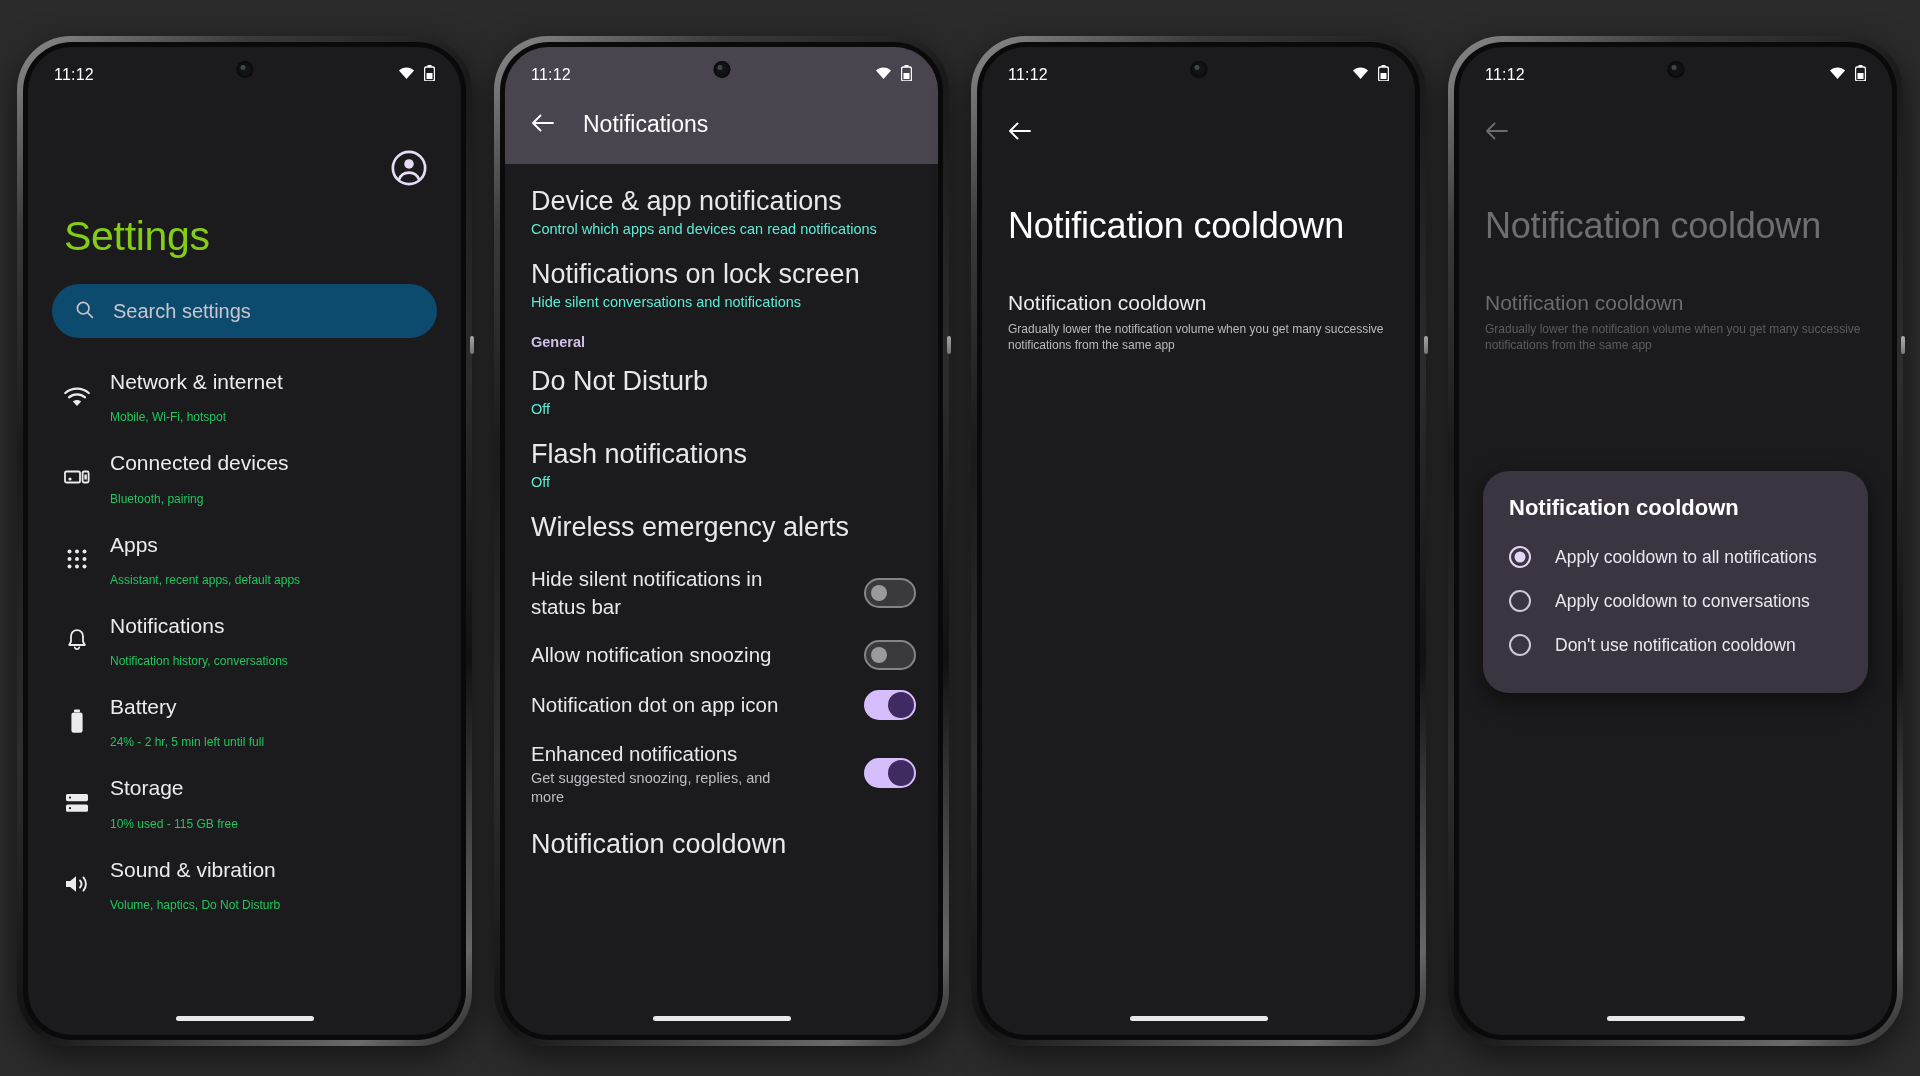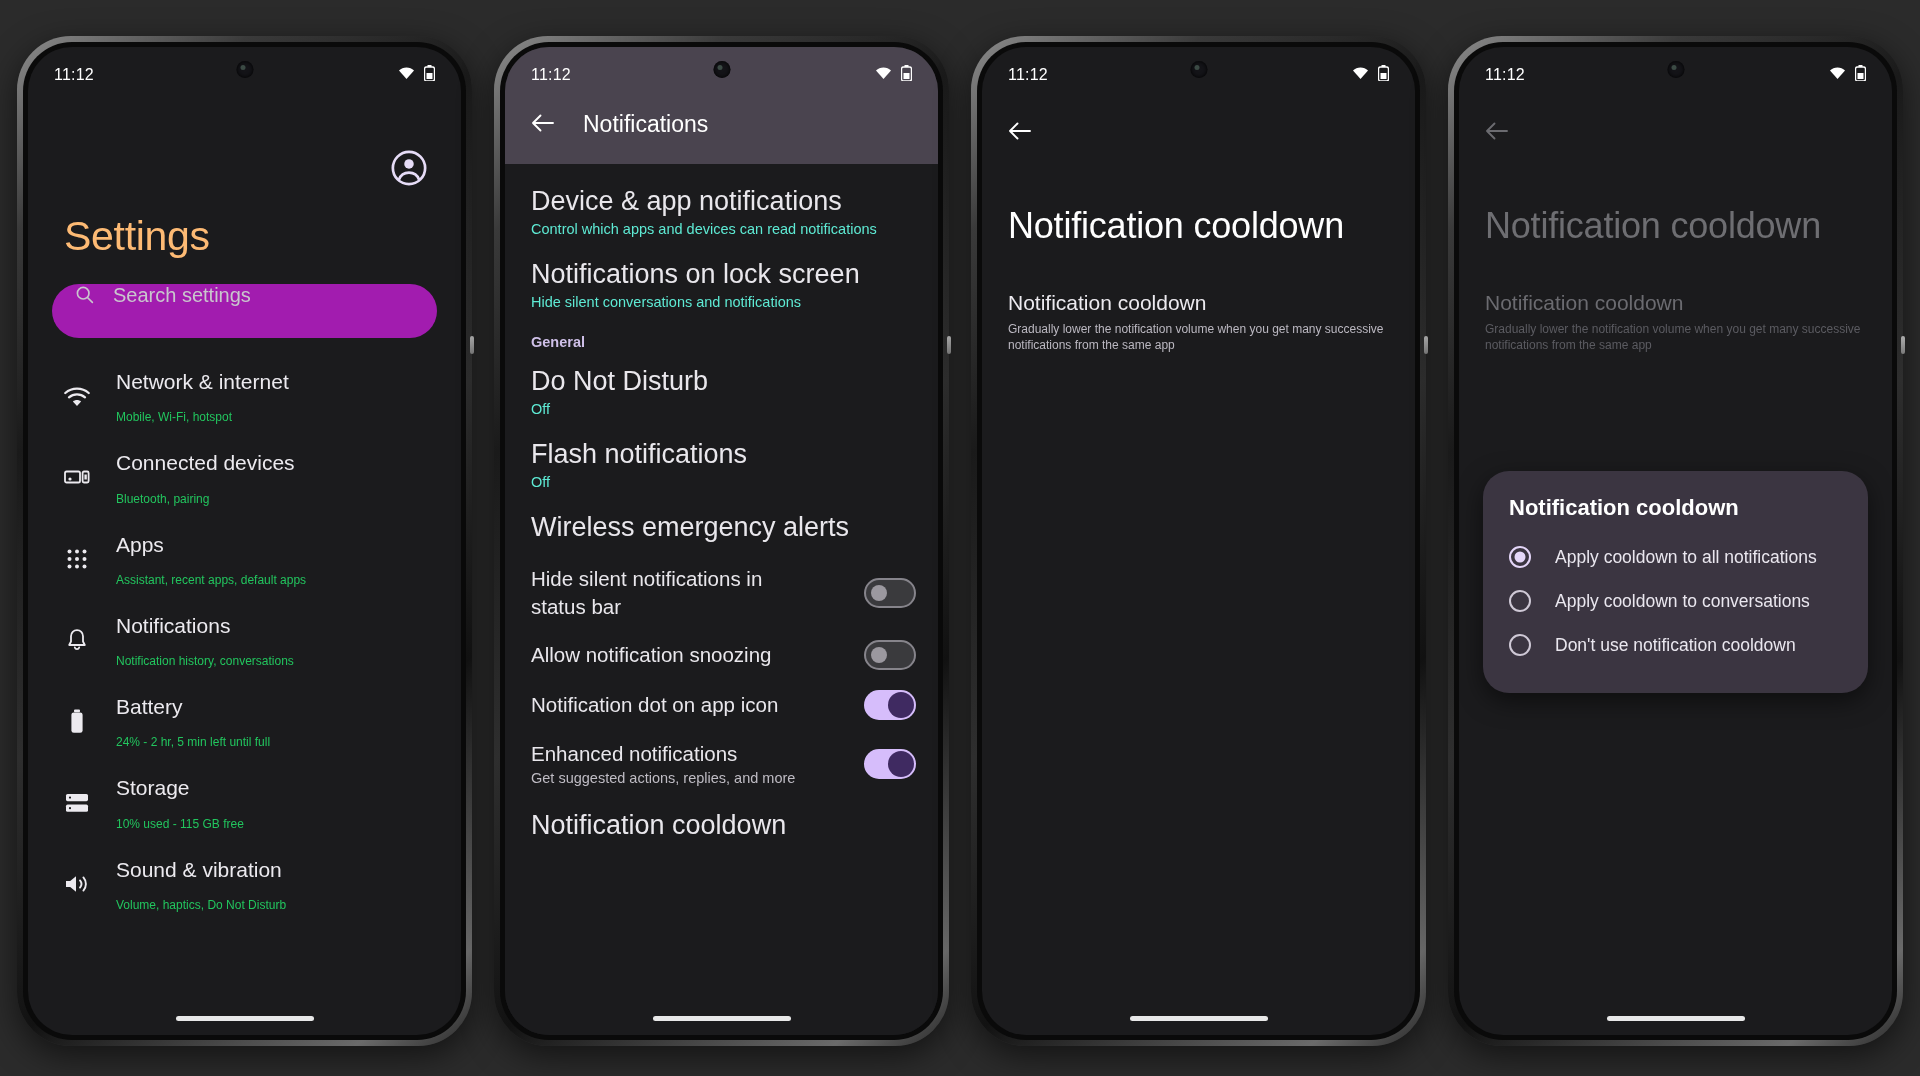--- a/index.html
+++ b/index.html
@@ -92,39 +92,39 @@
     background: #e8e8e8;
   }
 
   
   .s1-avatar {
     position: absolute; right: 33px; top: 46px;
     width: 38px; height: 38px;
   }
   .s1-title {
     font-size: 41px;
-    color: #fdba74;
+    color: #84cc16;
     padding: 110px 0 0 36px;
     letter-spacing: -.3px;
   }
   .searchbar {
     margin: 24px 24px 0 24px;
     height: 54px;
     border-radius: 28px;
-    background: #a21caf;
-    display: flex; align-items: flex-start;
+    background: #0c4a6e;
+    display: flex; align-items: center;
     padding: 0 22px;
     gap: 18px;
   }
   .searchbar .ph { font-size: 20px; color: #c9c6cd; }
   .slist { margin-top: 18px; }
   .srow {
     display: flex; align-items: center;
     padding: 13px 24px 13px 36px;
-    gap: 26px;
+    gap: 20px;
   }
   .srow .ic { width: 26px; display:flex; justify-content:center; flex:0 0 26px; }
   .srow .tx .t { font-size: 21px; color: #eceaef; line-height: 1.25; }
   .srow .tx .s { font-size: 12px; color: #22c55e; margin-top: 15px; }
 
   
   .appbar {
     background: #4a444f;
     padding: 0 0 26px 0;
   }
@@ -438,21 +438,21 @@
         </div>
 
         <div class="togrow">
           <div class="lbl">Notification dot on app icon</div>
           <div class="sw on"></div>
         </div>
 
         <div class="togrow">
           <div class="lbl">
             <div>Enhanced notifications</div>
-            <div class="s">Get suggested actions, replies, and more</div>
+            <div class="s">Get suggested snoozing, replies, and more</div>
           </div>
           <div class="sw on"></div>
         </div>
 
         <div class="n2row">
           <div class="t">Notification cooldown</div>
         </div>
 
         <div class="navbar-pill"></div>
       </div>

